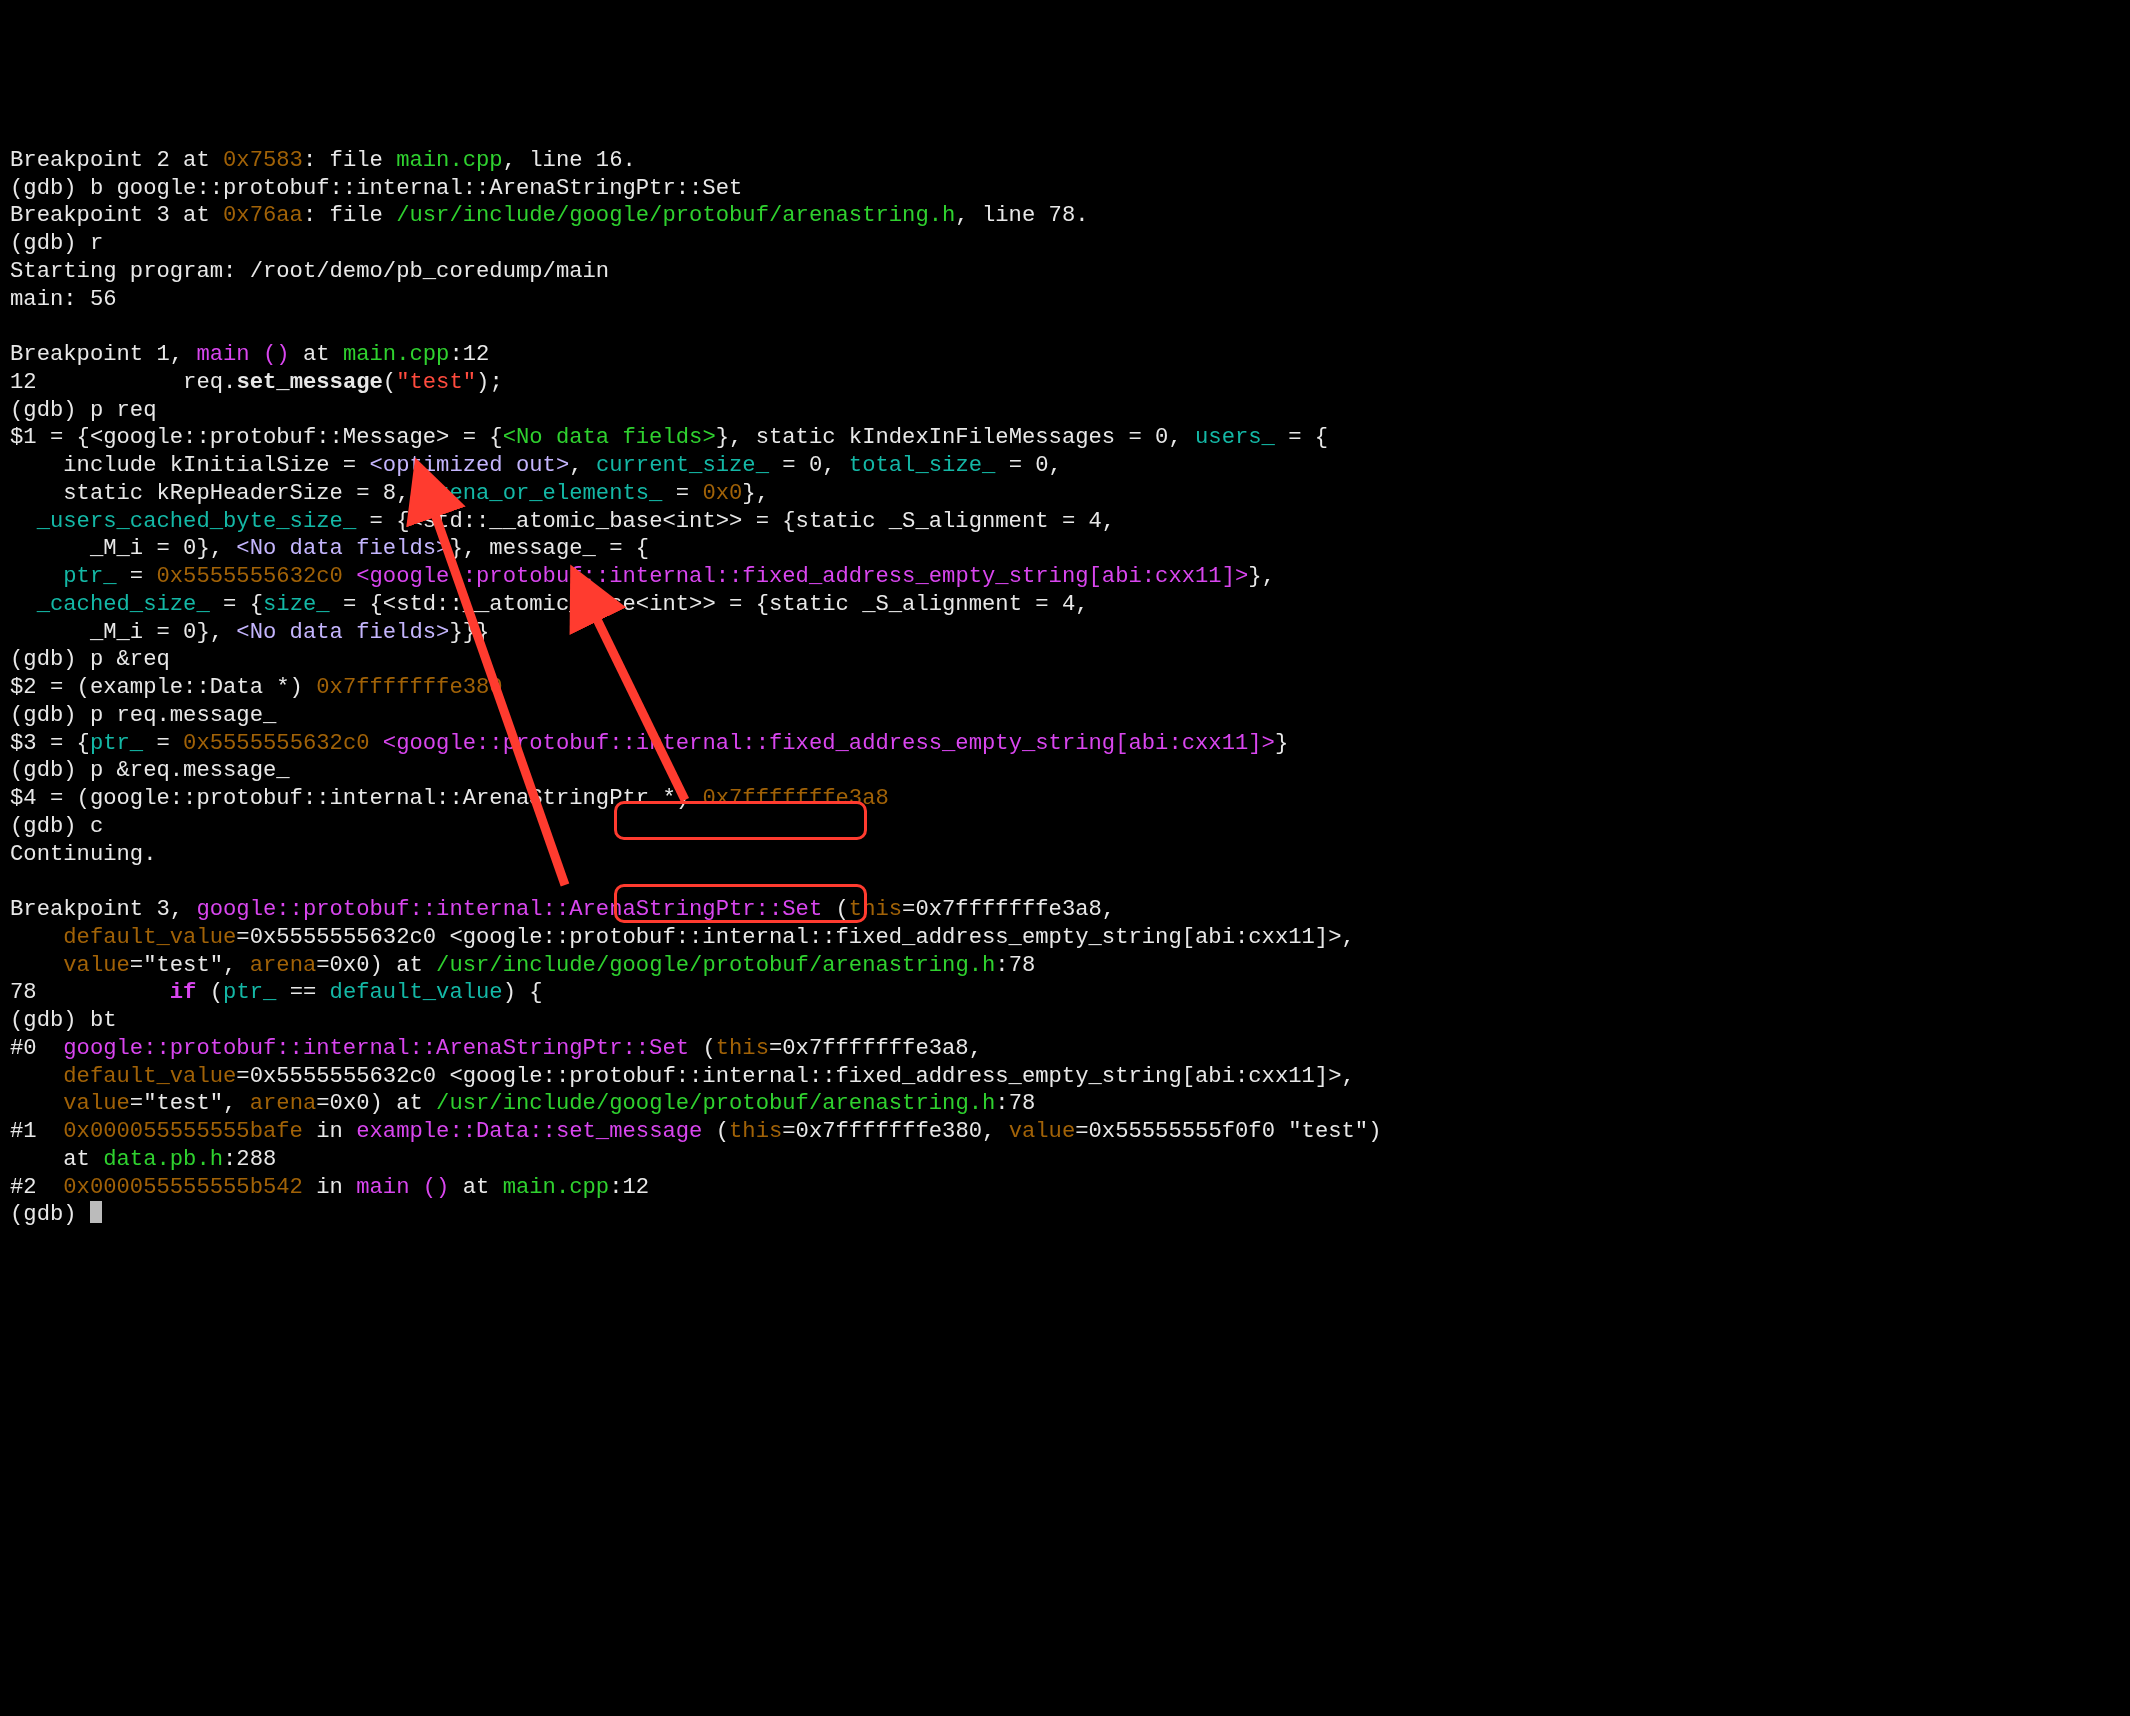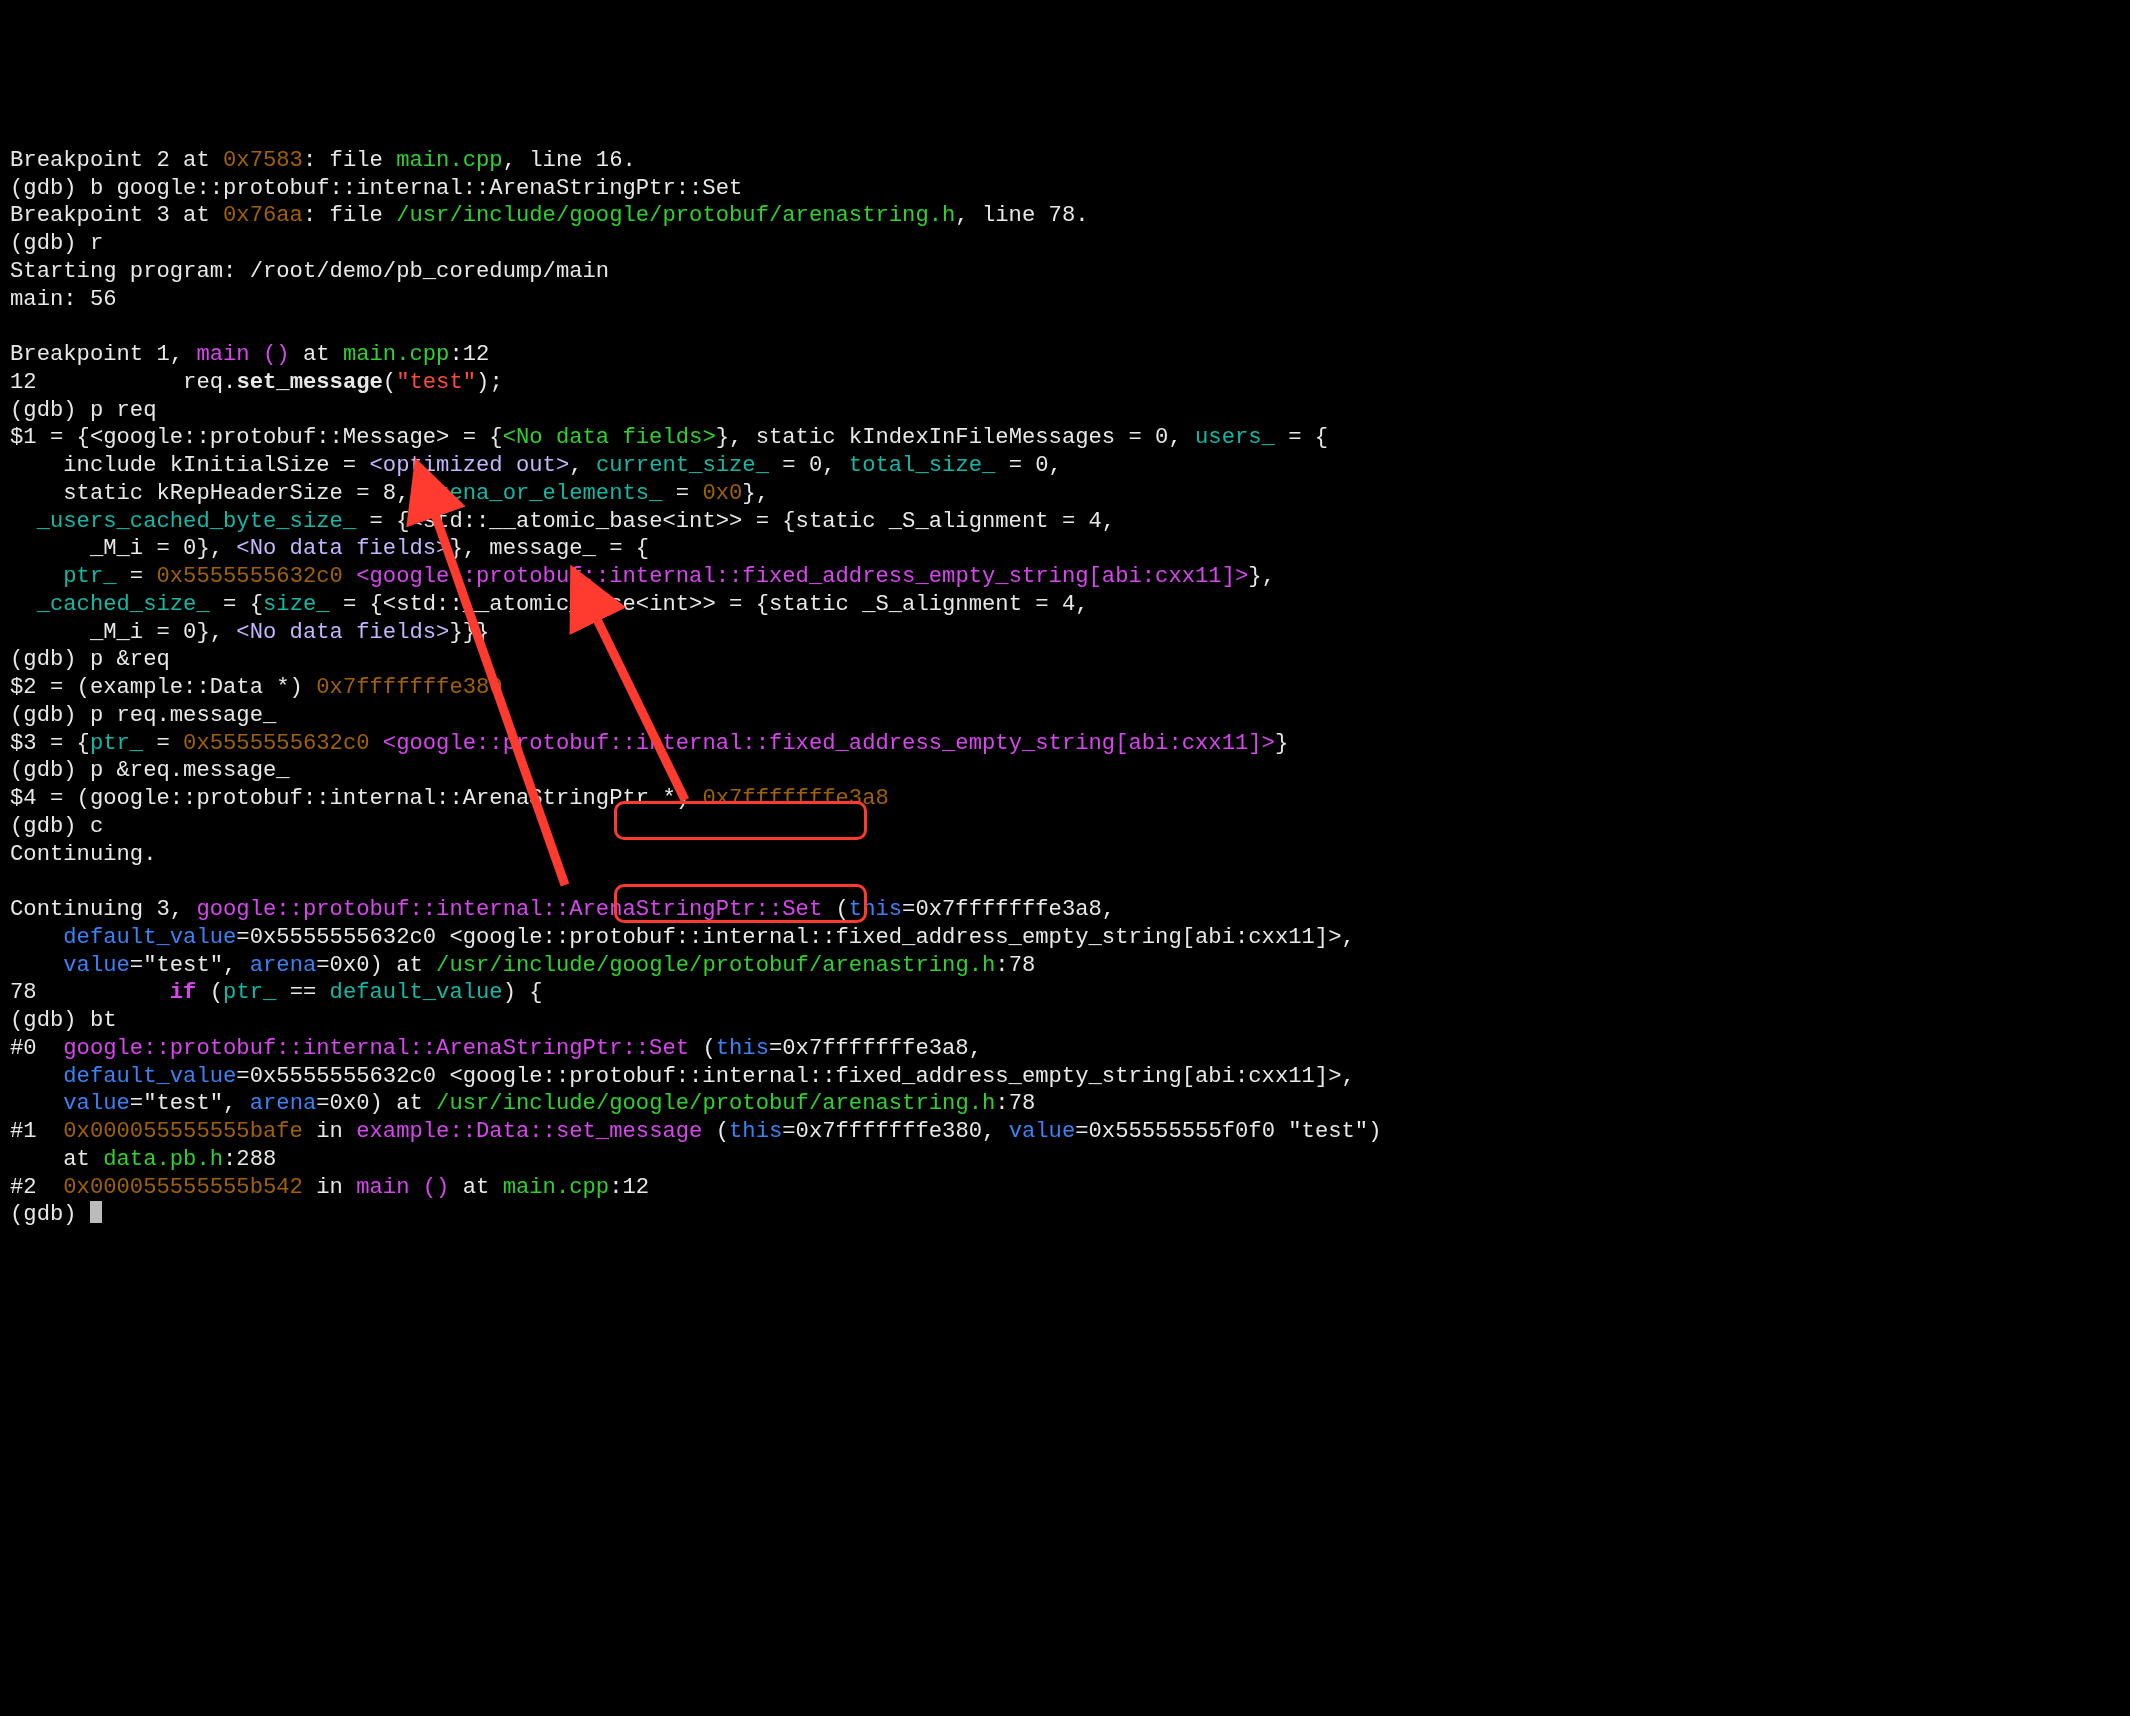--- a/index.html
+++ b/index.html
@@ -12,21 +12,21 @@
     line-height: 1.25;
     white-space: pre;
     position: relative;
   }
   .c-blue    { color: #a16207; }
   .c-green   { color: #2fd12f; text-align: center; }
   .c-yellow  { color: #d946ef; }
   .c-red     { color: #ff4b3e; }
   .c-grey    { color: #c4b5fd; }
   .c-cyan    { color: #14b8a6; }
-  .c-bcyan   { color: #3b82f6; }  
+  .c-bcyan   { color: #a16207; }  
   .bold      { font-weight: bold; }
   .cursor {
     display: inline-block;
     width: 12px;
     height: 22px;
     background: #bbb;
     vertical-align: -3px;
   }
 
   
@@ -72,21 +72,21 @@
 <span><span>      _M_i = 0}, </span><span class="c-grey">&lt;No data fields&gt;</span><span>}}}</span></span>
 <span><span>(gdb) </span><span>p &amp;req</span></span>
 <span><span>$2 = (example::Data *) </span><span class="c-blue">0x7fffffffe380</span></span>
 <span><span>(gdb) </span><span>p req.message_</span></span>
 <span><span>$3 = {</span><span class="c-cyan">ptr_</span><span> = </span><span class="c-blue">0x5555555632c0</span><span> </span><span class="c-yellow">&lt;google::protobuf::internal::fixed_address_empty_string[abi:cxx11]&gt;</span><span>}</span></span>
 <span><span>(gdb) </span><span>p &amp;req.message_</span></span>
 <span><span>$4 = (google::protobuf::internal::ArenaStringPtr *) </span><span class="c-blue">0x7fffffffe3a8</span></span>
 <span><span>(gdb) </span><span>c</span></span>
 <span>Continuing.</span>
 <span></span>
-<span><span>Continuing 3, </span><span class="c-yellow">google::protobuf::internal::ArenaStringPtr::Set</span><span> (</span><span class="c-bcyan">this</span><span>=0x7fffffffe3a8,</span></span>
+<span><span>Breakpoint 3, </span><span class="c-yellow">google::protobuf::internal::ArenaStringPtr::Set</span><span> (</span><span class="c-bcyan">this</span><span>=0x7fffffffe3a8,</span></span>
 <span><span>    </span><span class="c-bcyan">default_value</span><span>=0x5555555632c0 &lt;google::protobuf::internal::fixed_address_empty_string[abi:cxx11]&gt;,</span></span>
 <span><span>    </span><span class="c-bcyan">value</span><span>="test", </span><span class="c-bcyan">arena</span><span>=0x0) at </span><span class="c-green">/usr/include/google/protobuf/arenastring.h</span><span>:78</span></span>
 <span><span>78          </span><span class="c-yellow bold">if</span><span> (</span><span class="c-cyan">ptr_</span><span> == </span><span class="c-cyan">default_value</span><span>) {</span></span>
 <span><span>(gdb) </span><span>bt</span></span>
 <span><span>#0  </span><span class="c-yellow">google::protobuf::internal::ArenaStringPtr::Set</span><span> (</span><span class="c-bcyan">this</span><span>=0x7fffffffe3a8,</span></span>
 <span><span>    </span><span class="c-bcyan">default_value</span><span>=0x5555555632c0 &lt;google::protobuf::internal::fixed_address_empty_string[abi:cxx11]&gt;,</span></span>
 <span><span>    </span><span class="c-bcyan">value</span><span>="test", </span><span class="c-bcyan">arena</span><span>=0x0) at </span><span class="c-green">/usr/include/google/protobuf/arenastring.h</span><span>:78</span></span>
 <span><span>#1  </span><span class="c-blue">0x000055555555bafe</span><span> in </span><span class="c-yellow">example::Data::set_message</span><span> (</span><span class="c-bcyan">this</span><span>=0x7fffffffe380, </span><span class="c-bcyan">value</span><span>=0x55555555f0f0 "test")</span></span>
 <span><span>    at </span><span class="c-green">data.pb.h</span><span>:288</span></span>
 <span><span>#2  </span><span class="c-blue">0x000055555555b542</span><span> in </span><span class="c-yellow">main ()</span><span> at </span><span class="c-green">main.cpp</span><span>:12</span></span>

